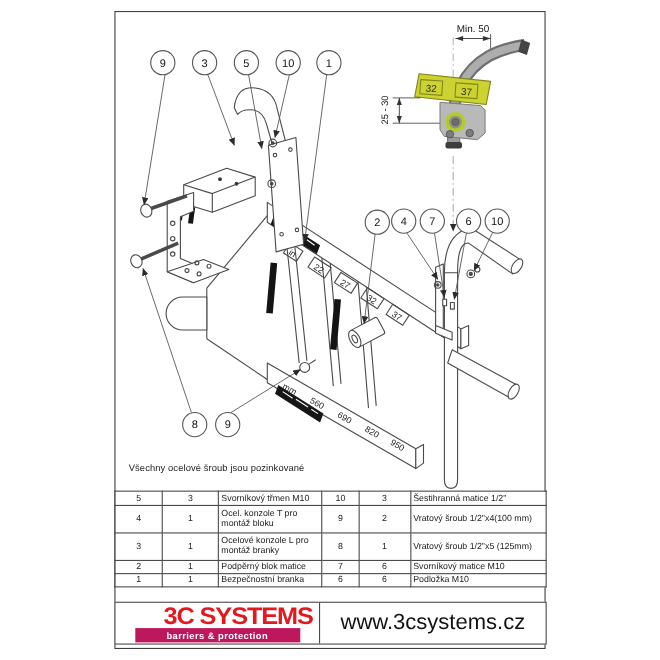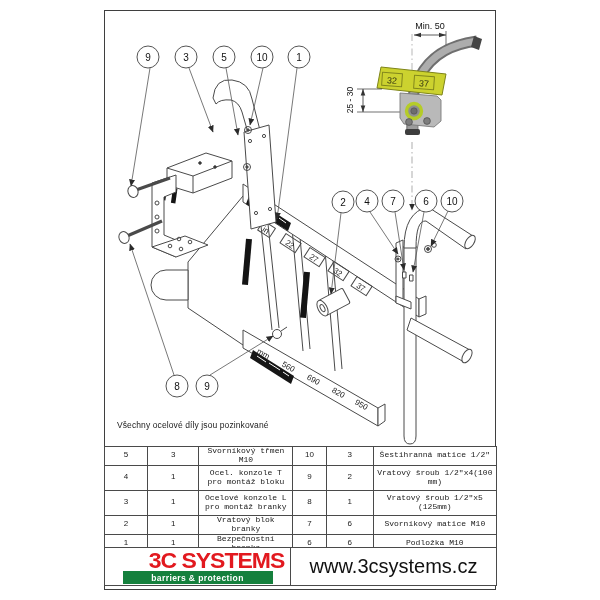--- a/index.html
+++ b/index.html
@@ -17,38 +17,38 @@
     position:absolute;left:117px;top:420px;font-size:8.5px;color:#222;
     letter-spacing:.1px;
   }
   .parts-table-wrap{position:absolute;left:104px;top:446px;width:393px;}
   table.parts{border-collapse:collapse;table-layout:fixed;width:100%;}
   table.parts td{
     border:1px solid #4a4a4a;font-size:8px;line-height:1.12;
     padding:0 2px;vertical-align:middle;background:#fff;
   }
   td.c-num{text-align:center;}
-  td.c-desc{text-align:center;font-family:Liberation Mono, monospace;}
+  td.c-desc{text-align:left;}
   tr.hdr td{text-align:center;font-size:7.3px;padding:1px 0;}
   tr.r1 td{height:12px;} tr.r2 td{height:24px;} tr.r3 td{height:24px;}
   tr.r4 td{height:11px;} tr.r5 td{height:11px;}
   .footer-band{
     position:absolute;left:104px;top:547px;width:393px;height:39px;
     border:1px solid #4a4a4a;box-sizing:border-box;display:flex;background:#fff;
   }
   .footer-left{
     width:186px;border-right:1px solid #4a4a4a;box-sizing:border-box;
     display:flex;flex-direction:column;align-items:center;justify-content:center;
   }
   .brand-name{
     font-weight:bold;font-size:23px;line-height:20px;letter-spacing:-1px;
     transform:scaleY(.95);
   }
   .brand-bar{
-    margin-top:1px;background:#15803d;color:#fff;font-weight:bold;font-size:8.5px;
+    margin-top:1px;background:#be185d;color:#fff;font-weight:bold;font-size:8.5px;
     width:150px;text-align:center;padding:2px 0 1px 0;letter-spacing:.4px;
   }
   .footer-right{
     flex:1;display:flex;align-items:center;justify-content:center;
     font-size:20px;color:#111;
   }
 </style>
 </head>
 <body>
 
@@ -321,21 +321,21 @@
         <circle cx="177" cy="386" r="11" fill="#fff" stroke="#555"></circle>
         <text x="177" y="389.5">8</text>
       </g>
     <g>
         <circle cx="207" cy="386" r="11" fill="#fff" stroke="#555"></circle>
         <text x="207" y="389.5">9</text>
       </g>
   </g>
 </svg>
 
-<div class="note">Všechny ocelové díly jsou pozinkované</div>
+<div class="note">Všechny ocelové šroub jsou pozinkované</div>
 
 <div class="parts-table-wrap">
   <table class="parts">
     <colgroup>
       <col style="width:43px">
         <col style="width:51px">
         <col style="width:94px">
       <col style="width:33px">
         <col style="width:47px">
         <col style="width:123px">
@@ -361,21 +361,21 @@
         <td class="c-num">3</td>
         <td class="c-num">1</td>
         <td class="c-desc">Ocelové konzole L pro montáž branky</td>
         <td class="c-num">8</td>
         <td class="c-num">1</td>
         <td class="c-desc">Vratový šroub 1/2"x5 (125mm)</td>
       </tr>
       <tr class="r4">
         <td class="c-num">2</td>
         <td class="c-num">1</td>
-        <td class="c-desc">Vratový blok branky</td>
+        <td class="c-desc">Podpěrný blok matice</td>
         <td class="c-num">7</td>
         <td class="c-num">6</td>
         <td class="c-desc">Svorníkový matice M10</td>
       </tr>
       <tr class="r5">
         <td class="c-num">1</td>
         <td class="c-num">1</td>
         <td class="c-desc">Bezpečnostní branka</td>
         <td class="c-num">6</td>
         <td class="c-num">6</td>

